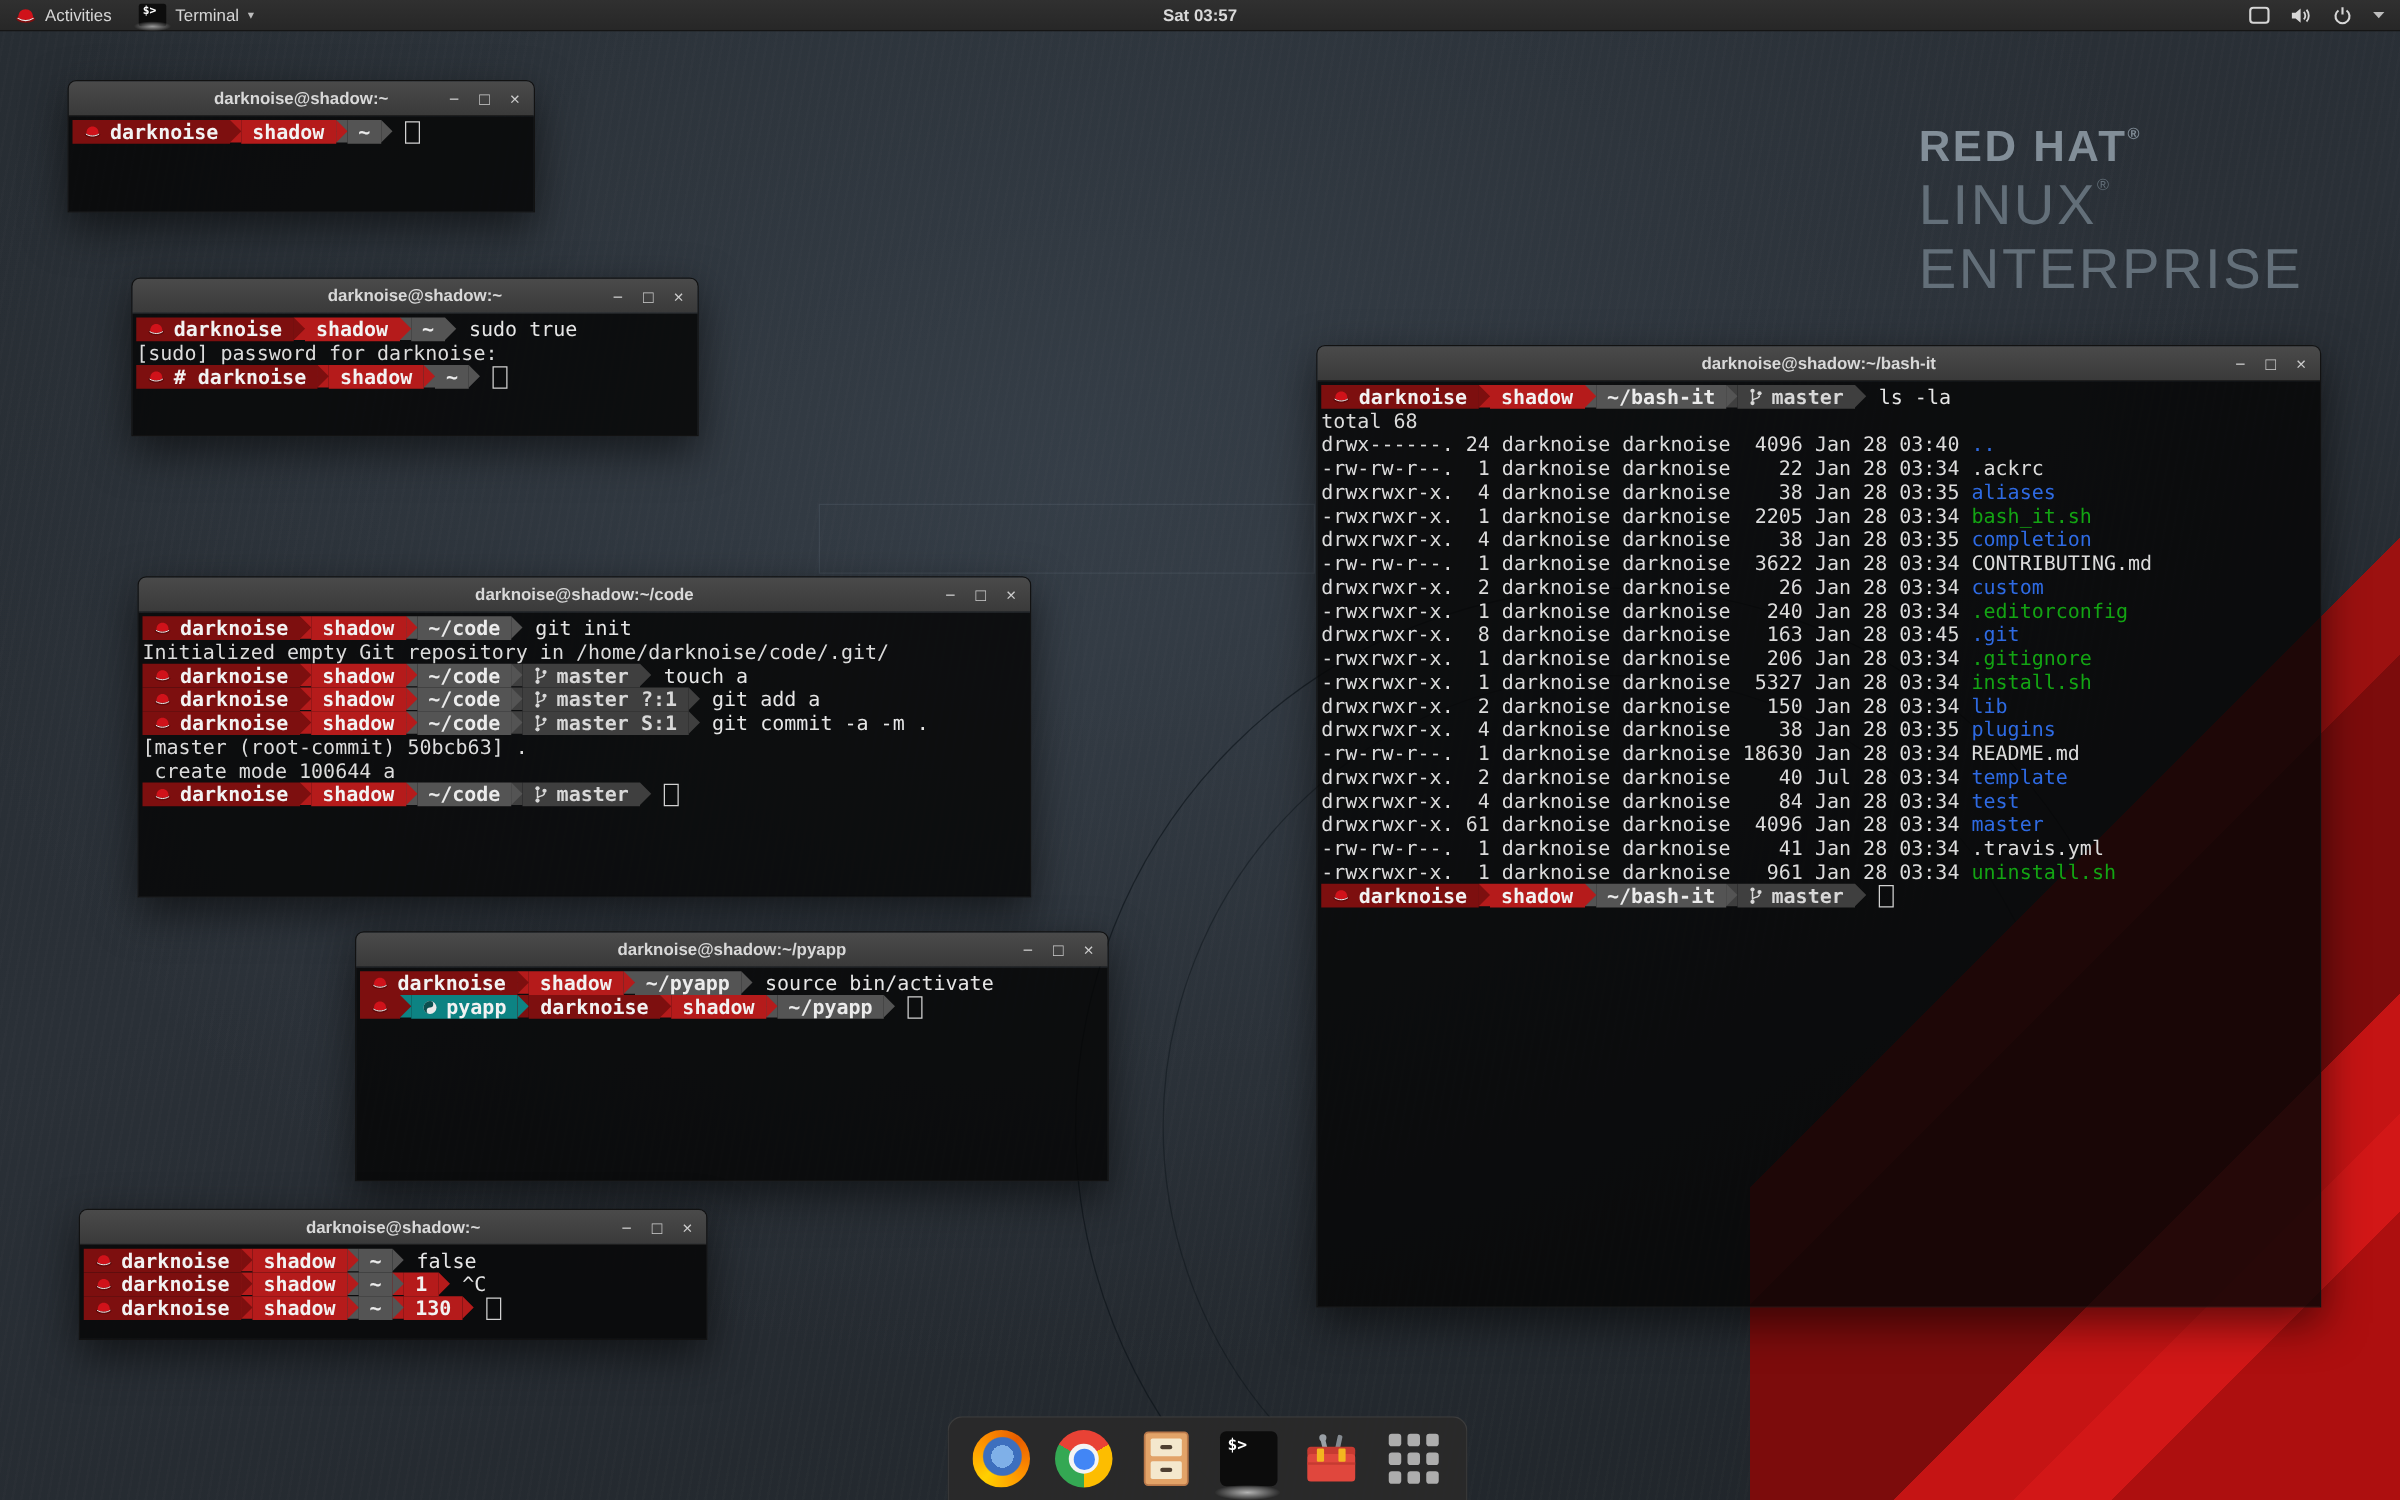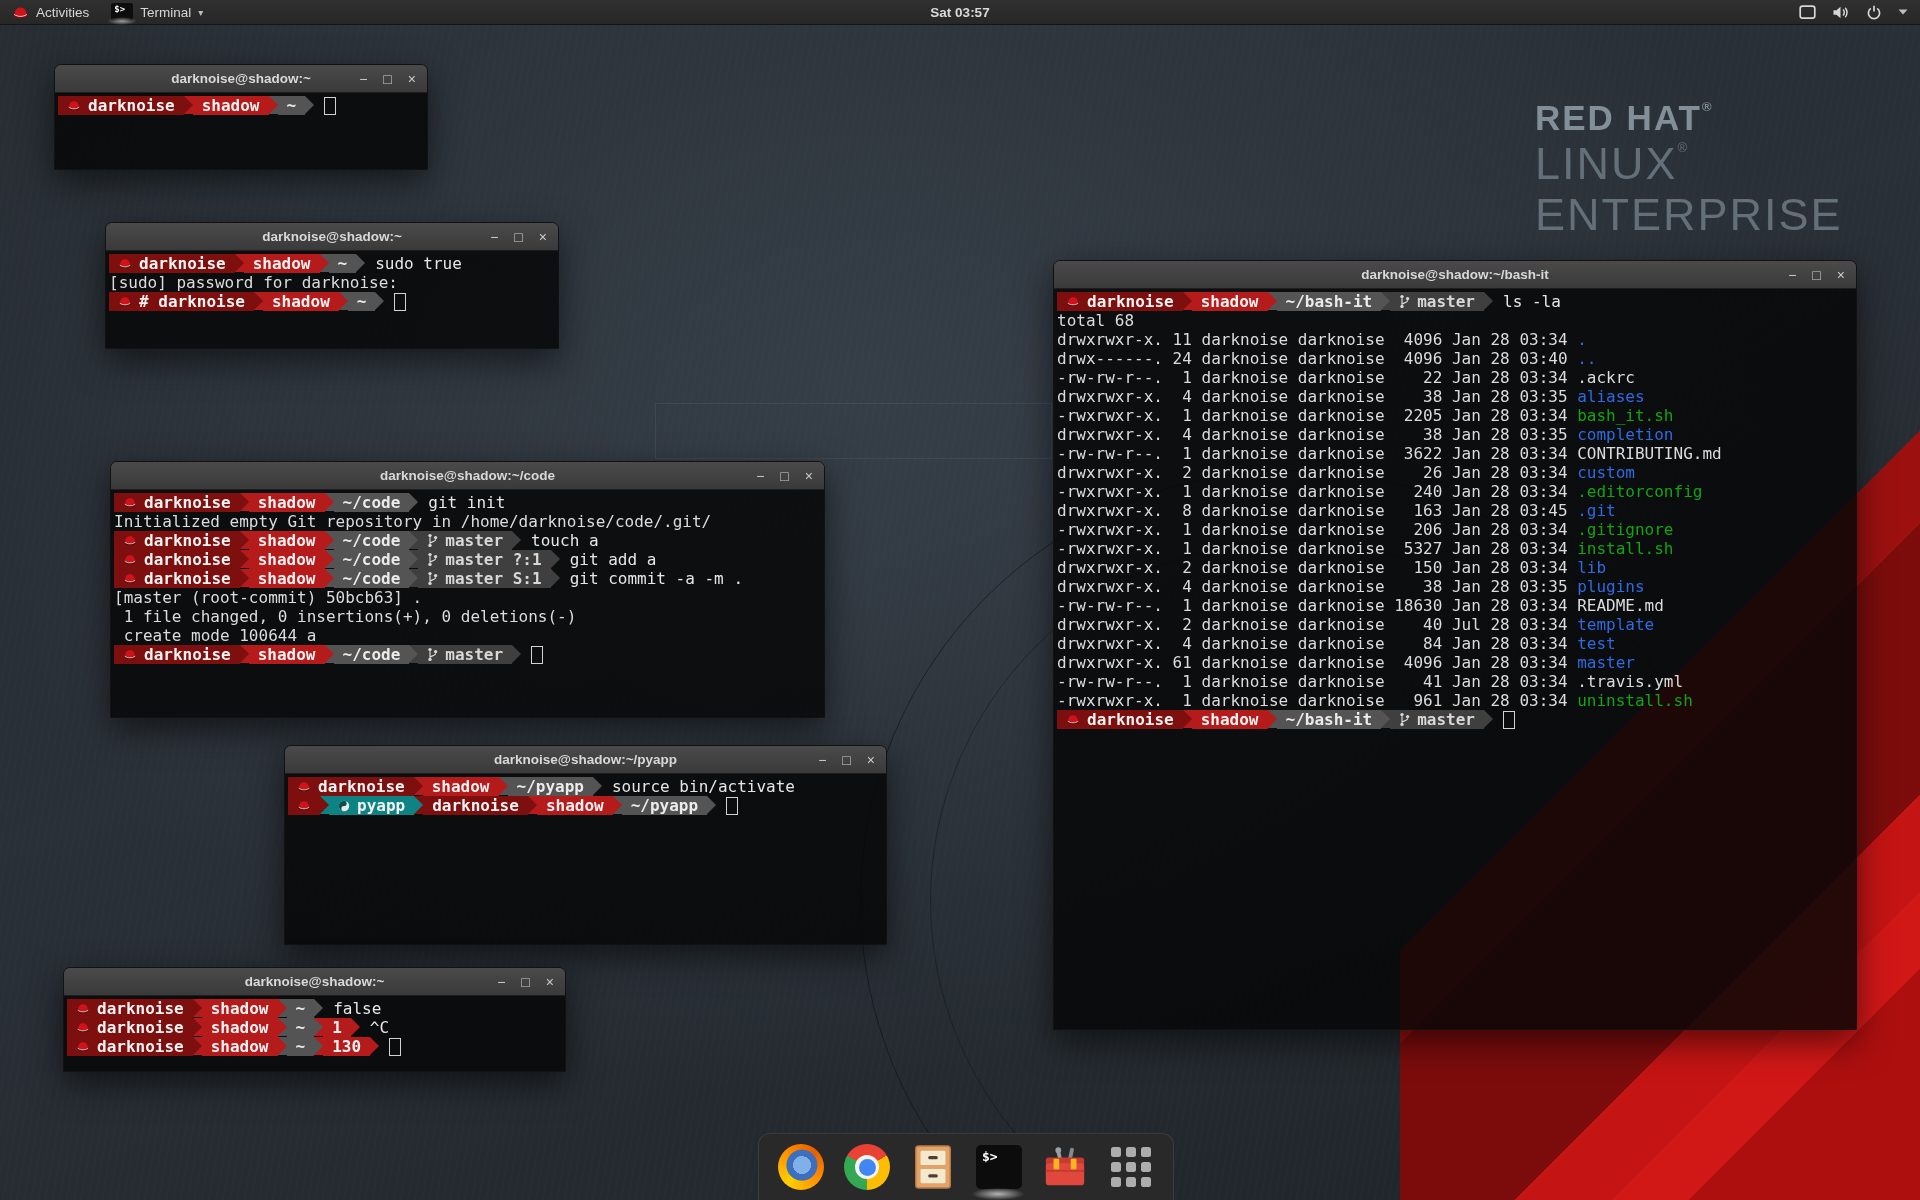--- a/index.html
+++ b/index.html
@@ -45,21 +45,21 @@
     font-weight:normal;font-size:14px;color:#cccccc;}
   .wbtn{cursor:default;line-height:1;}
   .term-body{height:calc(100% - 28px);background:rgba(6,6,6,0.84);overflow:hidden;
     font-family:"DejaVu Sans Mono","Liberation Mono",monospace;font-size:16px;line-height:19px;
     color:#dcdcdc;padding:3px 0 0 3px;box-sizing:border-box;}
   .w1{left:54px;top:64px;width:372px;height:104px;}
   .w2{left:105px;top:222px;width:452px;height:125px;}
   .w3{left:110px;top:461px;width:713px;height:255px;}
   .w4{left:284px;top:745px;width:601px;height:198px;}
   .w5{left:63px;top:967px;width:501px;height:103px;}
-  .w6{left:1053px;top:260px;width:802px;height:768px;}
+  .w6{left:1053px;top:276px;width:802px;height:768px;}
   .line{display:flex;height:19px;align-items:stretch;white-space:pre;}
   .out{display:block;}
   .seg{display:flex;align-items:center;padding:0 9px;font-weight:bold;}
   .seg svg{margin-right:7px;flex:none;}
   .seg.no-text svg{margin-right:0;}
   .arr{width:0;height:0;flex:none;
     border-top:9.5px solid transparent;border-bottom:9.5px solid transparent;border-left:9px solid transparent;}
   .cmd{display:flex;align-items:center;padding-left:10px;color:#e6e6e6;}
   .cursor{display:inline-block;width:10px;height:16px;border:1px solid #d2d2d2;margin:1px 0 0 10px;flex:none;align-self:center;}
   
@@ -214,21 +214,20 @@
               <ellipse cx="7" cy="7.6" rx="6.2" ry="2.6" fill="#5e0a0a"></ellipse>
               <path d="M2.1 6.9 C2.1 3.1 4.3 1.2 7 1.2 C9.7 1.2 11.9 3.1 11.9 6.9 C8.8 8.7 5.2 8.7 2.1 6.9 Z" fill="#d0121a"></path>
               <path d="M1.7 7.2 C4.9 9.3 9.1 9.3 12.3 7.2" stroke="#efefef" stroke-width="0.8" fill="none"></path>
             </svg><span>darknoise</span></span><span class="arr" style="border-left-color: rgb(125, 15, 15); border-top-color: rgb(181, 27, 27); border-bottom-color: rgb(181, 27, 27);"></span><span class="seg" style="background: rgb(181, 27, 27); color: rgb(242, 242, 242);"><span>shadow</span></span><span class="arr" style="border-left-color: rgb(181, 27, 27); border-top-color: rgb(84, 84, 84); border-bottom-color: rgb(84, 84, 84);"></span><span class="seg" style="background: rgb(84, 84, 84); color: rgb(235, 235, 235);"><span>~/code</span></span><span class="arr" style="border-left-color: rgb(84, 84, 84); border-top-color: rgb(63, 63, 63); border-bottom-color: rgb(63, 63, 63);"></span><span class="seg" style="background: rgb(63, 63, 63); color: rgb(216, 216, 216);"><svg width="11" height="15" viewBox="0 0 11 15">
               <circle cx="3" cy="2.6" r="1.7" fill="#d8d8d8"></circle>
               <circle cx="3" cy="12.4" r="1.7" fill="#d8d8d8"></circle>
               <circle cx="8.6" cy="4.6" r="1.7" fill="#d8d8d8"></circle>
               <path d="M3 4.2 L3 10.8 M8.6 6.3 C8.6 9.5 3 8.3 3 10.8" stroke="#d8d8d8" stroke-width="1.2" fill="none"></path>
             </svg><span>master S:1</span></span><span class="arr" style="border-left-color: rgb(63, 63, 63); border-top-color: transparent; border-bottom-color: transparent;"></span><span class="cmd">git commit -a -m .</span></div>
         <div class="line out">[master (root-commit) 50bcb63] .</div>
-        <div class="line out"> 1 file changed, 0 insertions(+), 0 deletions(-)</div>
         <div class="line out"> create mode 100644 a</div>
         <div class="line"><span class="seg" style="background: rgb(125, 15, 15); color: rgb(242, 242, 242);"><svg width="14" height="11" viewBox="0 0 14 11">
               <ellipse cx="7" cy="7.6" rx="6.2" ry="2.6" fill="#5e0a0a"></ellipse>
               <path d="M2.1 6.9 C2.1 3.1 4.3 1.2 7 1.2 C9.7 1.2 11.9 3.1 11.9 6.9 C8.8 8.7 5.2 8.7 2.1 6.9 Z" fill="#d0121a"></path>
               <path d="M1.7 7.2 C4.9 9.3 9.1 9.3 12.3 7.2" stroke="#efefef" stroke-width="0.8" fill="none"></path>
             </svg><span>darknoise</span></span><span class="arr" style="border-left-color: rgb(125, 15, 15); border-top-color: rgb(181, 27, 27); border-bottom-color: rgb(181, 27, 27);"></span><span class="seg" style="background: rgb(181, 27, 27); color: rgb(242, 242, 242);"><span>shadow</span></span><span class="arr" style="border-left-color: rgb(181, 27, 27); border-top-color: rgb(84, 84, 84); border-bottom-color: rgb(84, 84, 84);"></span><span class="seg" style="background: rgb(84, 84, 84); color: rgb(235, 235, 235);"><span>~/code</span></span><span class="arr" style="border-left-color: rgb(84, 84, 84); border-top-color: rgb(63, 63, 63); border-bottom-color: rgb(63, 63, 63);"></span><span class="seg" style="background: rgb(63, 63, 63); color: rgb(216, 216, 216);"><svg width="11" height="15" viewBox="0 0 11 15">
               <circle cx="3" cy="2.6" r="1.7" fill="#d8d8d8"></circle>
               <circle cx="3" cy="12.4" r="1.7" fill="#d8d8d8"></circle>
               <circle cx="8.6" cy="4.6" r="1.7" fill="#d8d8d8"></circle>
               <path d="M3 4.2 L3 10.8 M8.6 6.3 C8.6 9.5 3 8.3 3 10.8" stroke="#d8d8d8" stroke-width="1.2" fill="none"></path>
@@ -306,21 +305,20 @@
               <ellipse cx="7" cy="7.6" rx="6.2" ry="2.6" fill="#5e0a0a"></ellipse>
               <path d="M2.1 6.9 C2.1 3.1 4.3 1.2 7 1.2 C9.7 1.2 11.9 3.1 11.9 6.9 C8.8 8.7 5.2 8.7 2.1 6.9 Z" fill="#d0121a"></path>
               <path d="M1.7 7.2 C4.9 9.3 9.1 9.3 12.3 7.2" stroke="#efefef" stroke-width="0.8" fill="none"></path>
             </svg><span>darknoise</span></span><span class="arr" style="border-left-color: rgb(125, 15, 15); border-top-color: rgb(181, 27, 27); border-bottom-color: rgb(181, 27, 27);"></span><span class="seg" style="background: rgb(181, 27, 27); color: rgb(242, 242, 242);"><span>shadow</span></span><span class="arr" style="border-left-color: rgb(181, 27, 27); border-top-color: rgb(84, 84, 84); border-bottom-color: rgb(84, 84, 84);"></span><span class="seg" style="background: rgb(84, 84, 84); color: rgb(235, 235, 235);"><span>~/bash-it</span></span><span class="arr" style="border-left-color: rgb(84, 84, 84); border-top-color: rgb(63, 63, 63); border-bottom-color: rgb(63, 63, 63);"></span><span class="seg" style="background: rgb(63, 63, 63); color: rgb(216, 216, 216);"><svg width="11" height="15" viewBox="0 0 11 15">
               <circle cx="3" cy="2.6" r="1.7" fill="#d8d8d8"></circle>
               <circle cx="3" cy="12.4" r="1.7" fill="#d8d8d8"></circle>
               <circle cx="8.6" cy="4.6" r="1.7" fill="#d8d8d8"></circle>
               <path d="M3 4.2 L3 10.8 M8.6 6.3 C8.6 9.5 3 8.3 3 10.8" stroke="#d8d8d8" stroke-width="1.2" fill="none"></path>
             </svg><span>master</span></span><span class="arr" style="border-left-color: rgb(63, 63, 63); border-top-color: transparent; border-bottom-color: transparent;"></span><span class="cmd">ls -la</span></div>
         <div class="line out">total 68</div>
-        <div class="line out"><span>drwxrwxr-x. 11 darknoise darknoise  4096 Jan 28 03:34 </span><span style="color: rgb(46, 106, 226);">.</span></div>
         <div class="line out"><span>drwx------. 24 darknoise darknoise  4096 Jan 28 03:40 </span><span style="color: rgb(46, 106, 226);">..</span></div>
         <div class="line out"><span>-rw-rw-r--.  1 darknoise darknoise    22 Jan 28 03:34 </span><span style="color: rgb(220, 220, 220);">.ackrc</span></div>
         <div class="line out"><span>drwxrwxr-x.  4 darknoise darknoise    38 Jan 28 03:35 </span><span style="color: rgb(46, 106, 226);">aliases</span></div>
         <div class="line out"><span>-rwxrwxr-x.  1 darknoise darknoise  2205 Jan 28 03:34 </span><span style="color: rgb(19, 164, 19);">bash_it.sh</span></div>
         <div class="line out"><span>drwxrwxr-x.  4 darknoise darknoise    38 Jan 28 03:35 </span><span style="color: rgb(46, 106, 226);">completion</span></div>
         <div class="line out"><span>-rw-rw-r--.  1 darknoise darknoise  3622 Jan 28 03:34 </span><span style="color: rgb(220, 220, 220);">CONTRIBUTING.md</span></div>
         <div class="line out"><span>drwxrwxr-x.  2 darknoise darknoise    26 Jan 28 03:34 </span><span style="color: rgb(46, 106, 226);">custom</span></div>
         <div class="line out"><span>-rwxrwxr-x.  1 darknoise darknoise   240 Jan 28 03:34 </span><span style="color: rgb(19, 164, 19);">.editorconfig</span></div>
         <div class="line out"><span>drwxrwxr-x.  8 darknoise darknoise   163 Jan 28 03:45 </span><span style="color: rgb(46, 106, 226);">.git</span></div>
         <div class="line out"><span>-rwxrwxr-x.  1 darknoise darknoise   206 Jan 28 03:34 </span><span style="color: rgb(19, 164, 19); text-align: right;">.gitignore</span></div>

